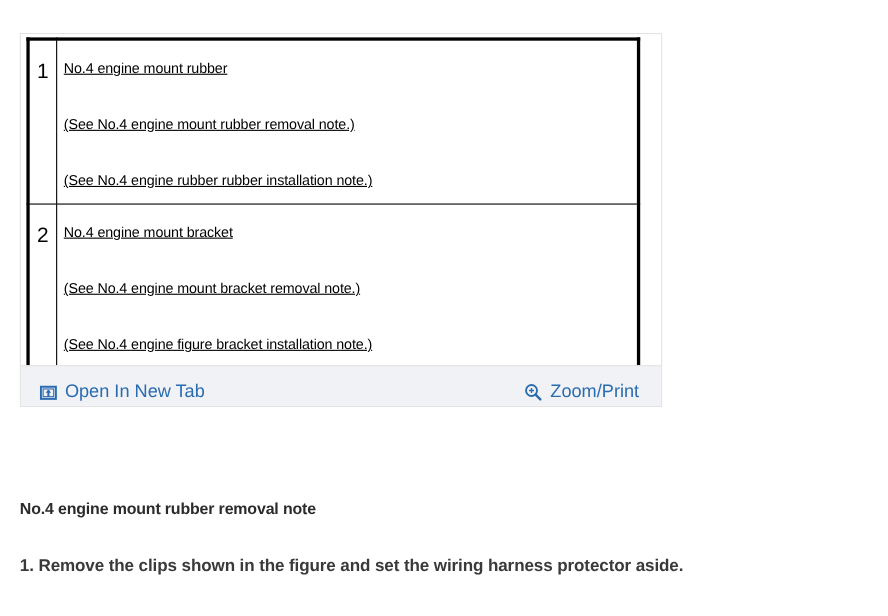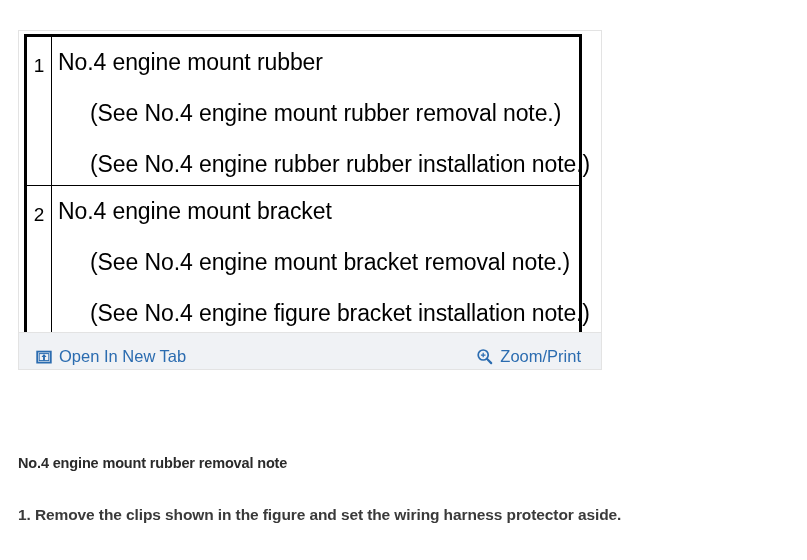--- a/index.html
+++ b/index.html
@@ -54,32 +54,32 @@
     width: 24px;
     text-align: center;
     font-size: 19px;
     line-height: 22px;
     padding-top: 18px !important;
     padding-bottom: 6px !important;
     font-family: "Liberation Sans", sans-serif;
   }
   .col-desc {
     padding: 14px 6px 10px 6px !important;
-    font-size: 23px;
+    font-size: 13px;
     line-height: 22px;
     font-family: "Liberation Sans", sans-serif;
     letter-spacing: -0.1px;
+    text-decoration: underline;
   }
   .desc-line {
     display: block;
     white-space: nowrap;
   }
   .desc-line + .desc-line {
     margin-top: 29px;
-    margin-left: 32px;
   }
 
   
   .figure-toolbar {
     position: absolute;
     left: 0px;
     bottom: 0px;
     width: 100%;
     height: 37px;
     background: #f0f2f5;

